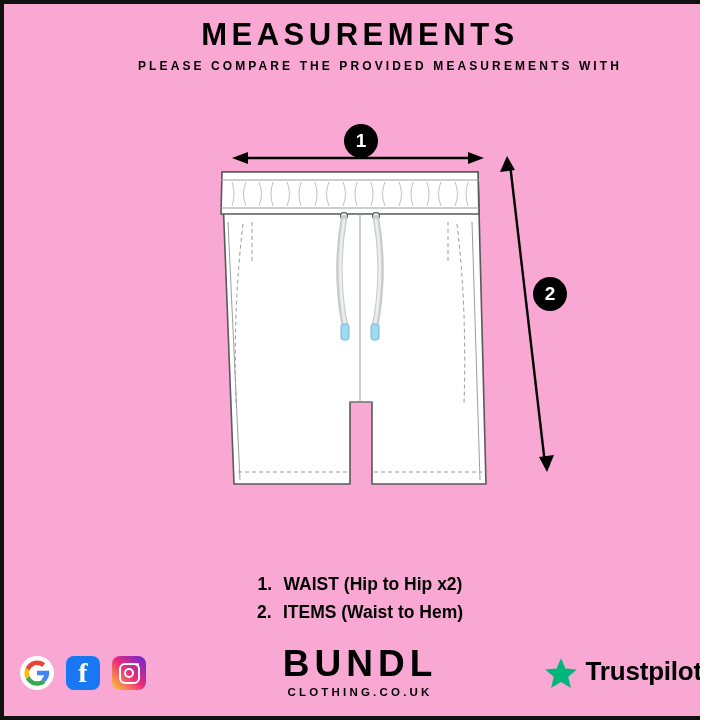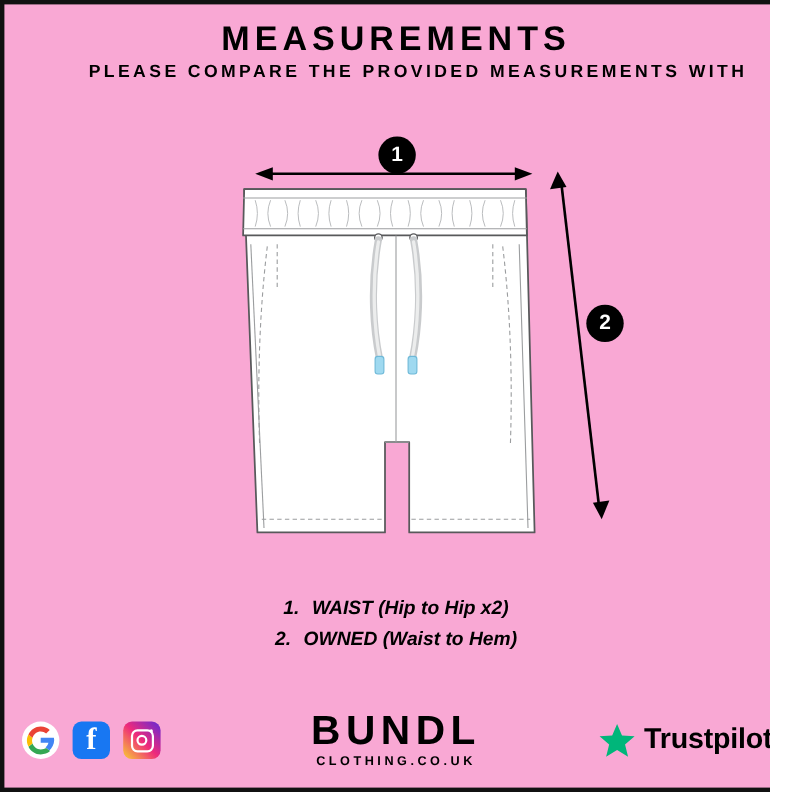--- a/index.html
+++ b/index.html
@@ -25,21 +25,21 @@
     text-align: center;
   }
   #title {
     font-size: 31px;
     font-weight: bold;
     letter-spacing: 4.5px;
     line-height: 34px;
     margin: 0;
   }
   .subline {
-    font-size: 16px;
+    font-size: 12px;
     font-weight: bold;
     letter-spacing: 3.1px;
     line-height: 20px;
     margin: 0;
     padding-left: 40px;
   }
   #subtitle {
     margin-top: 4px;
   }
   
@@ -64,24 +64,23 @@
     font-weight: bold;
     line-height: 34px;
     text-align: center;
   }
   #badge-1 { left: 344px; top: 12px; }
   #badge-2 { left: 533px; top: 165px; }
   
   #legend {
     position: absolute;
     left: 0;
-    top: 538px;
+    top: 570px;
     width: 720px;
     text-align: center;
-    font-style: italic;
   }
   .legend-row {
     font-size: 17.5px;
     font-weight: bold;
     line-height: 28px;
     white-space: nowrap;
   }
   .legend-num {
     display: inline-block;
     width: 26px;
@@ -304,21 +303,21 @@
 
     <div class="badge" id="badge-1">1</div>
     <div class="badge" id="badge-2">2</div>
   </div>
 
   <div id="legend">
     <div class="legend-row">
       <span class="legend-num">1.</span><span>WAIST (Hip to Hip x2)</span>
     </div>
     <div class="legend-row">
-      <span class="legend-num">2.</span><span>OWNED (Waist to Hem)</span>
+      <span class="legend-num">2.</span><span>ITEMS (Waist to Hem)</span>
     </div>
   </div>
 
   <div id="footer">
 
     <div id="social">
       <div class="social-icon g-icon">
         <svg width="28" height="28" viewBox="0 0 48 48">
           <path fill="#4285F4" d="M45 24c0-1.6-.1-2.7-.4-4H24v8h12c-.3 2-1.6 5-4.6 7l6.2 4.8C41.3 36.2 45 30.8 45 24z"></path>
           <path fill="#34A853" d="M24 46c5.9 0 10.9-1.9 14.6-5.2l-6.2-4.8C30.6 37.3 27.6 38.3 24 38.3c-5.9 0-10.9-3.9-12.7-9.2l-6.4 4.9C8.6 41.2 15.7 46 24 46z"></path>

